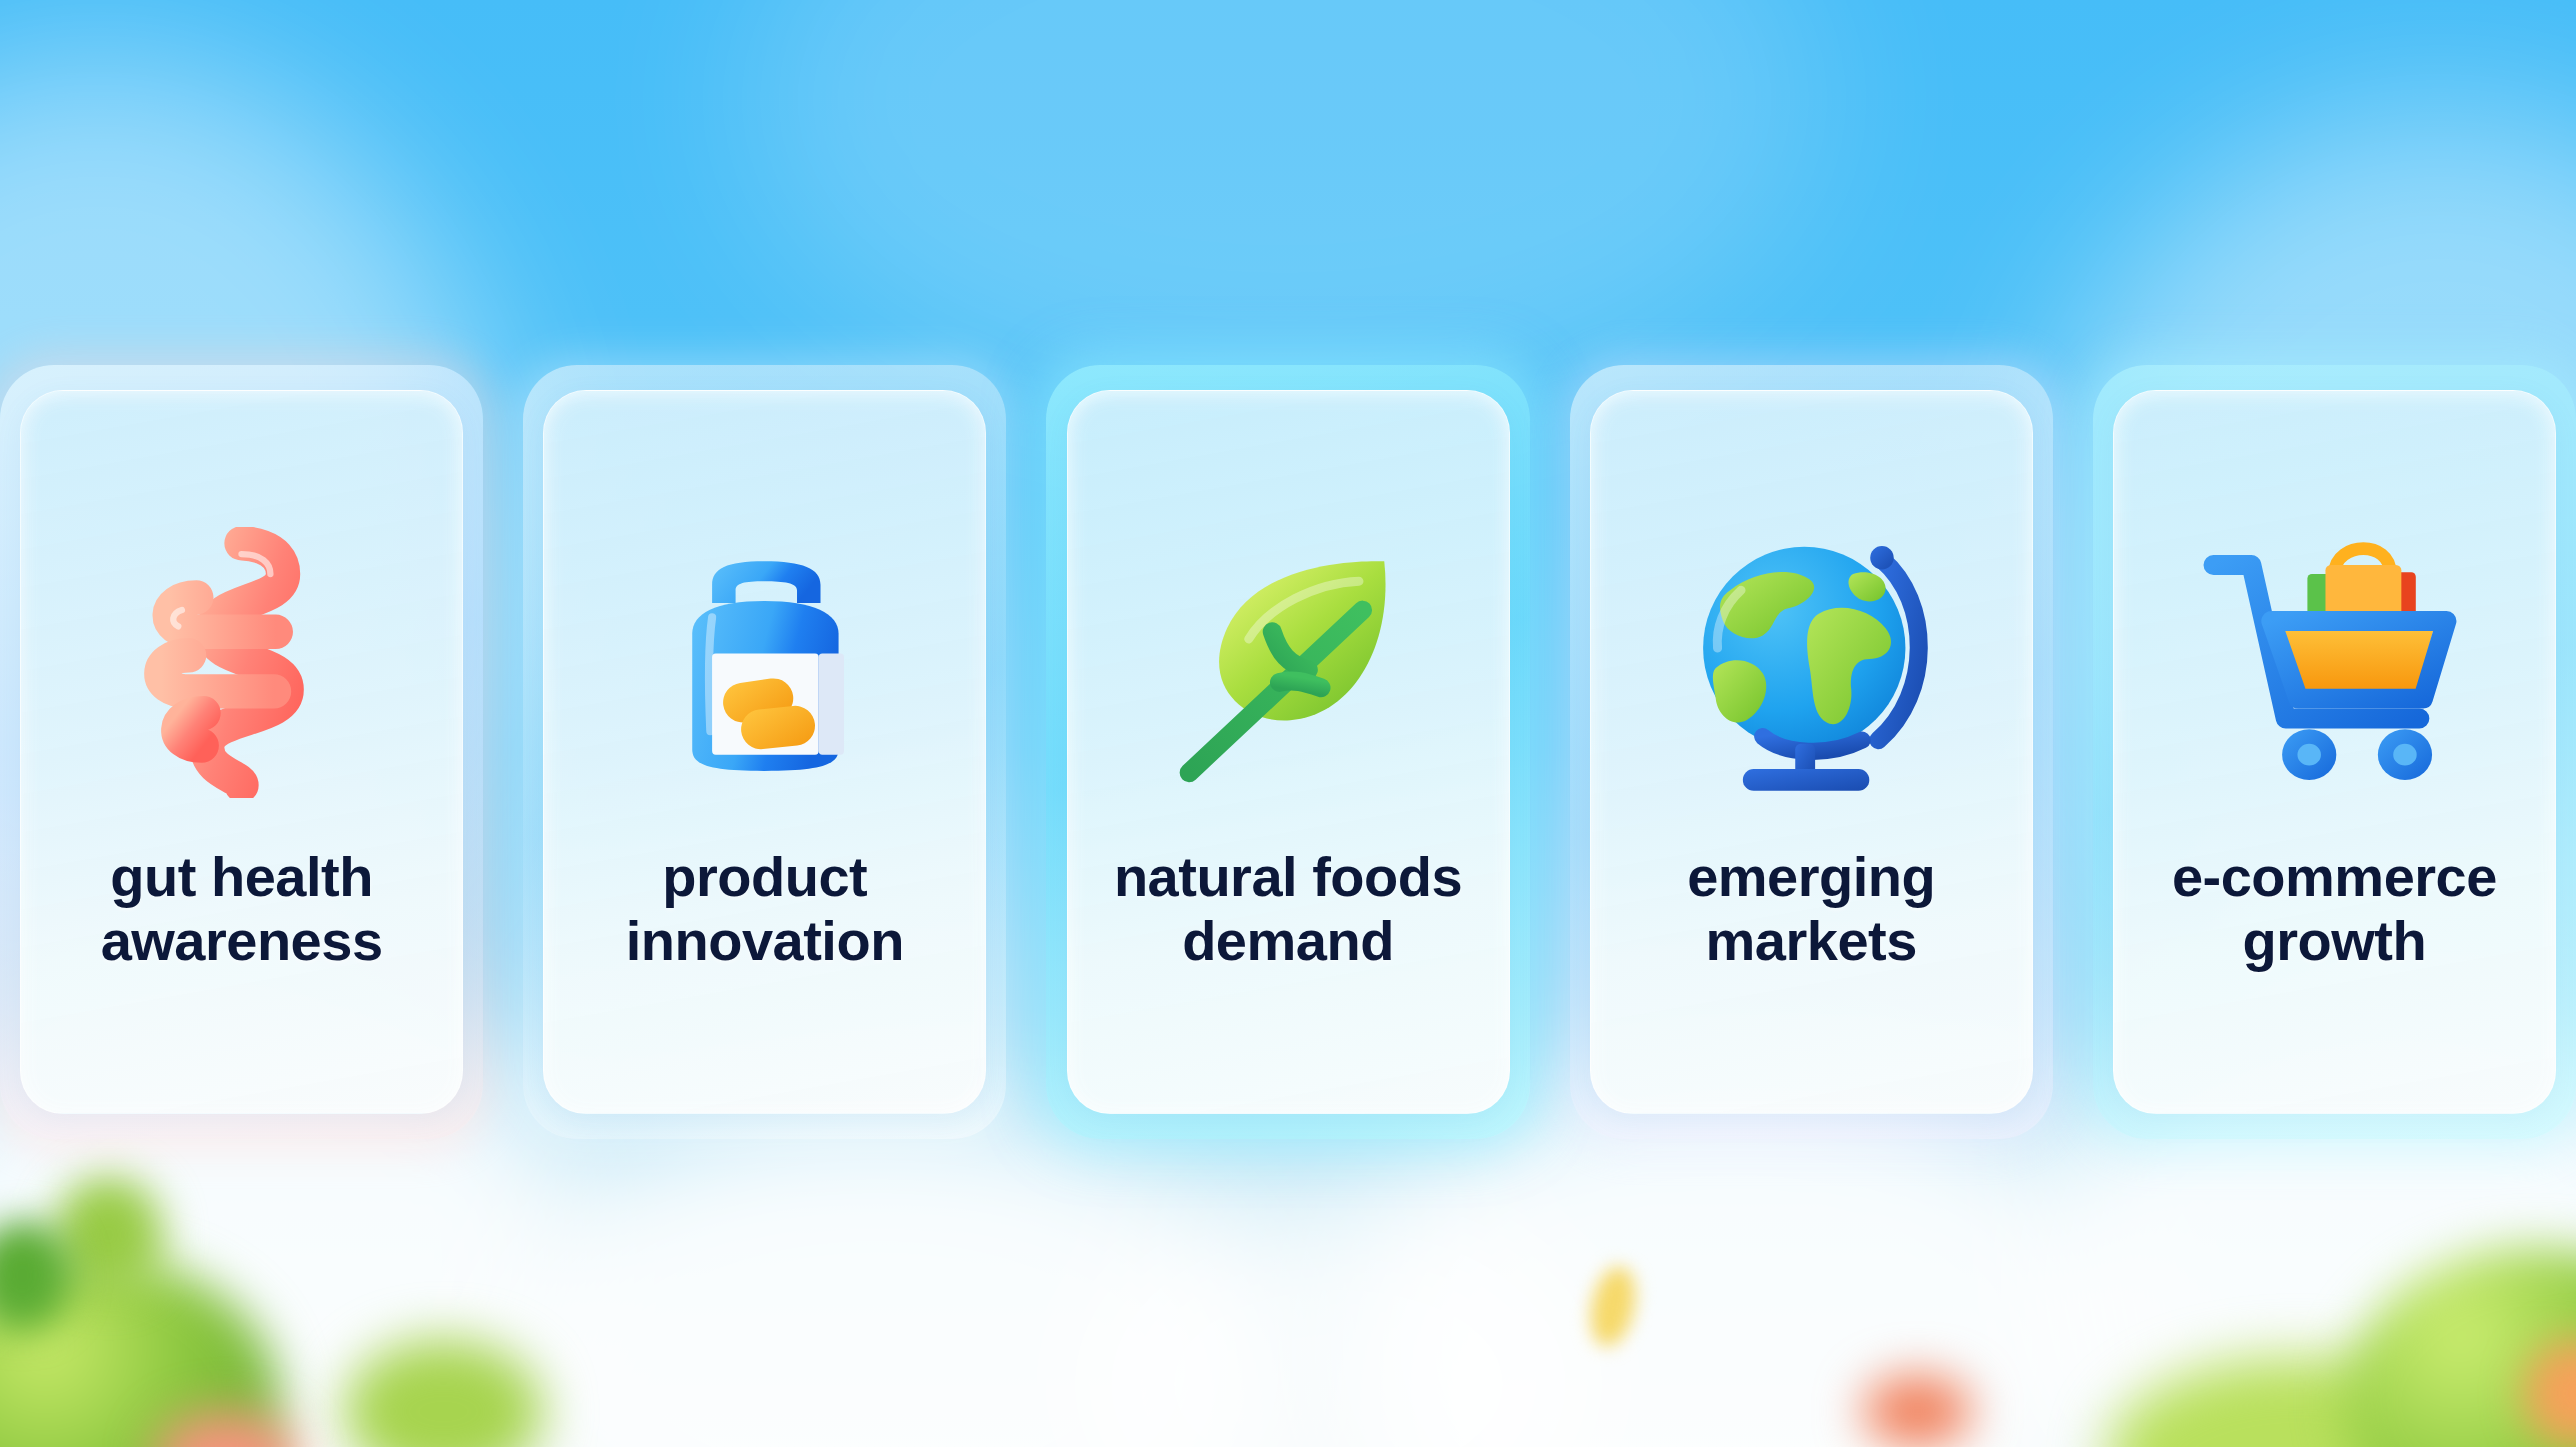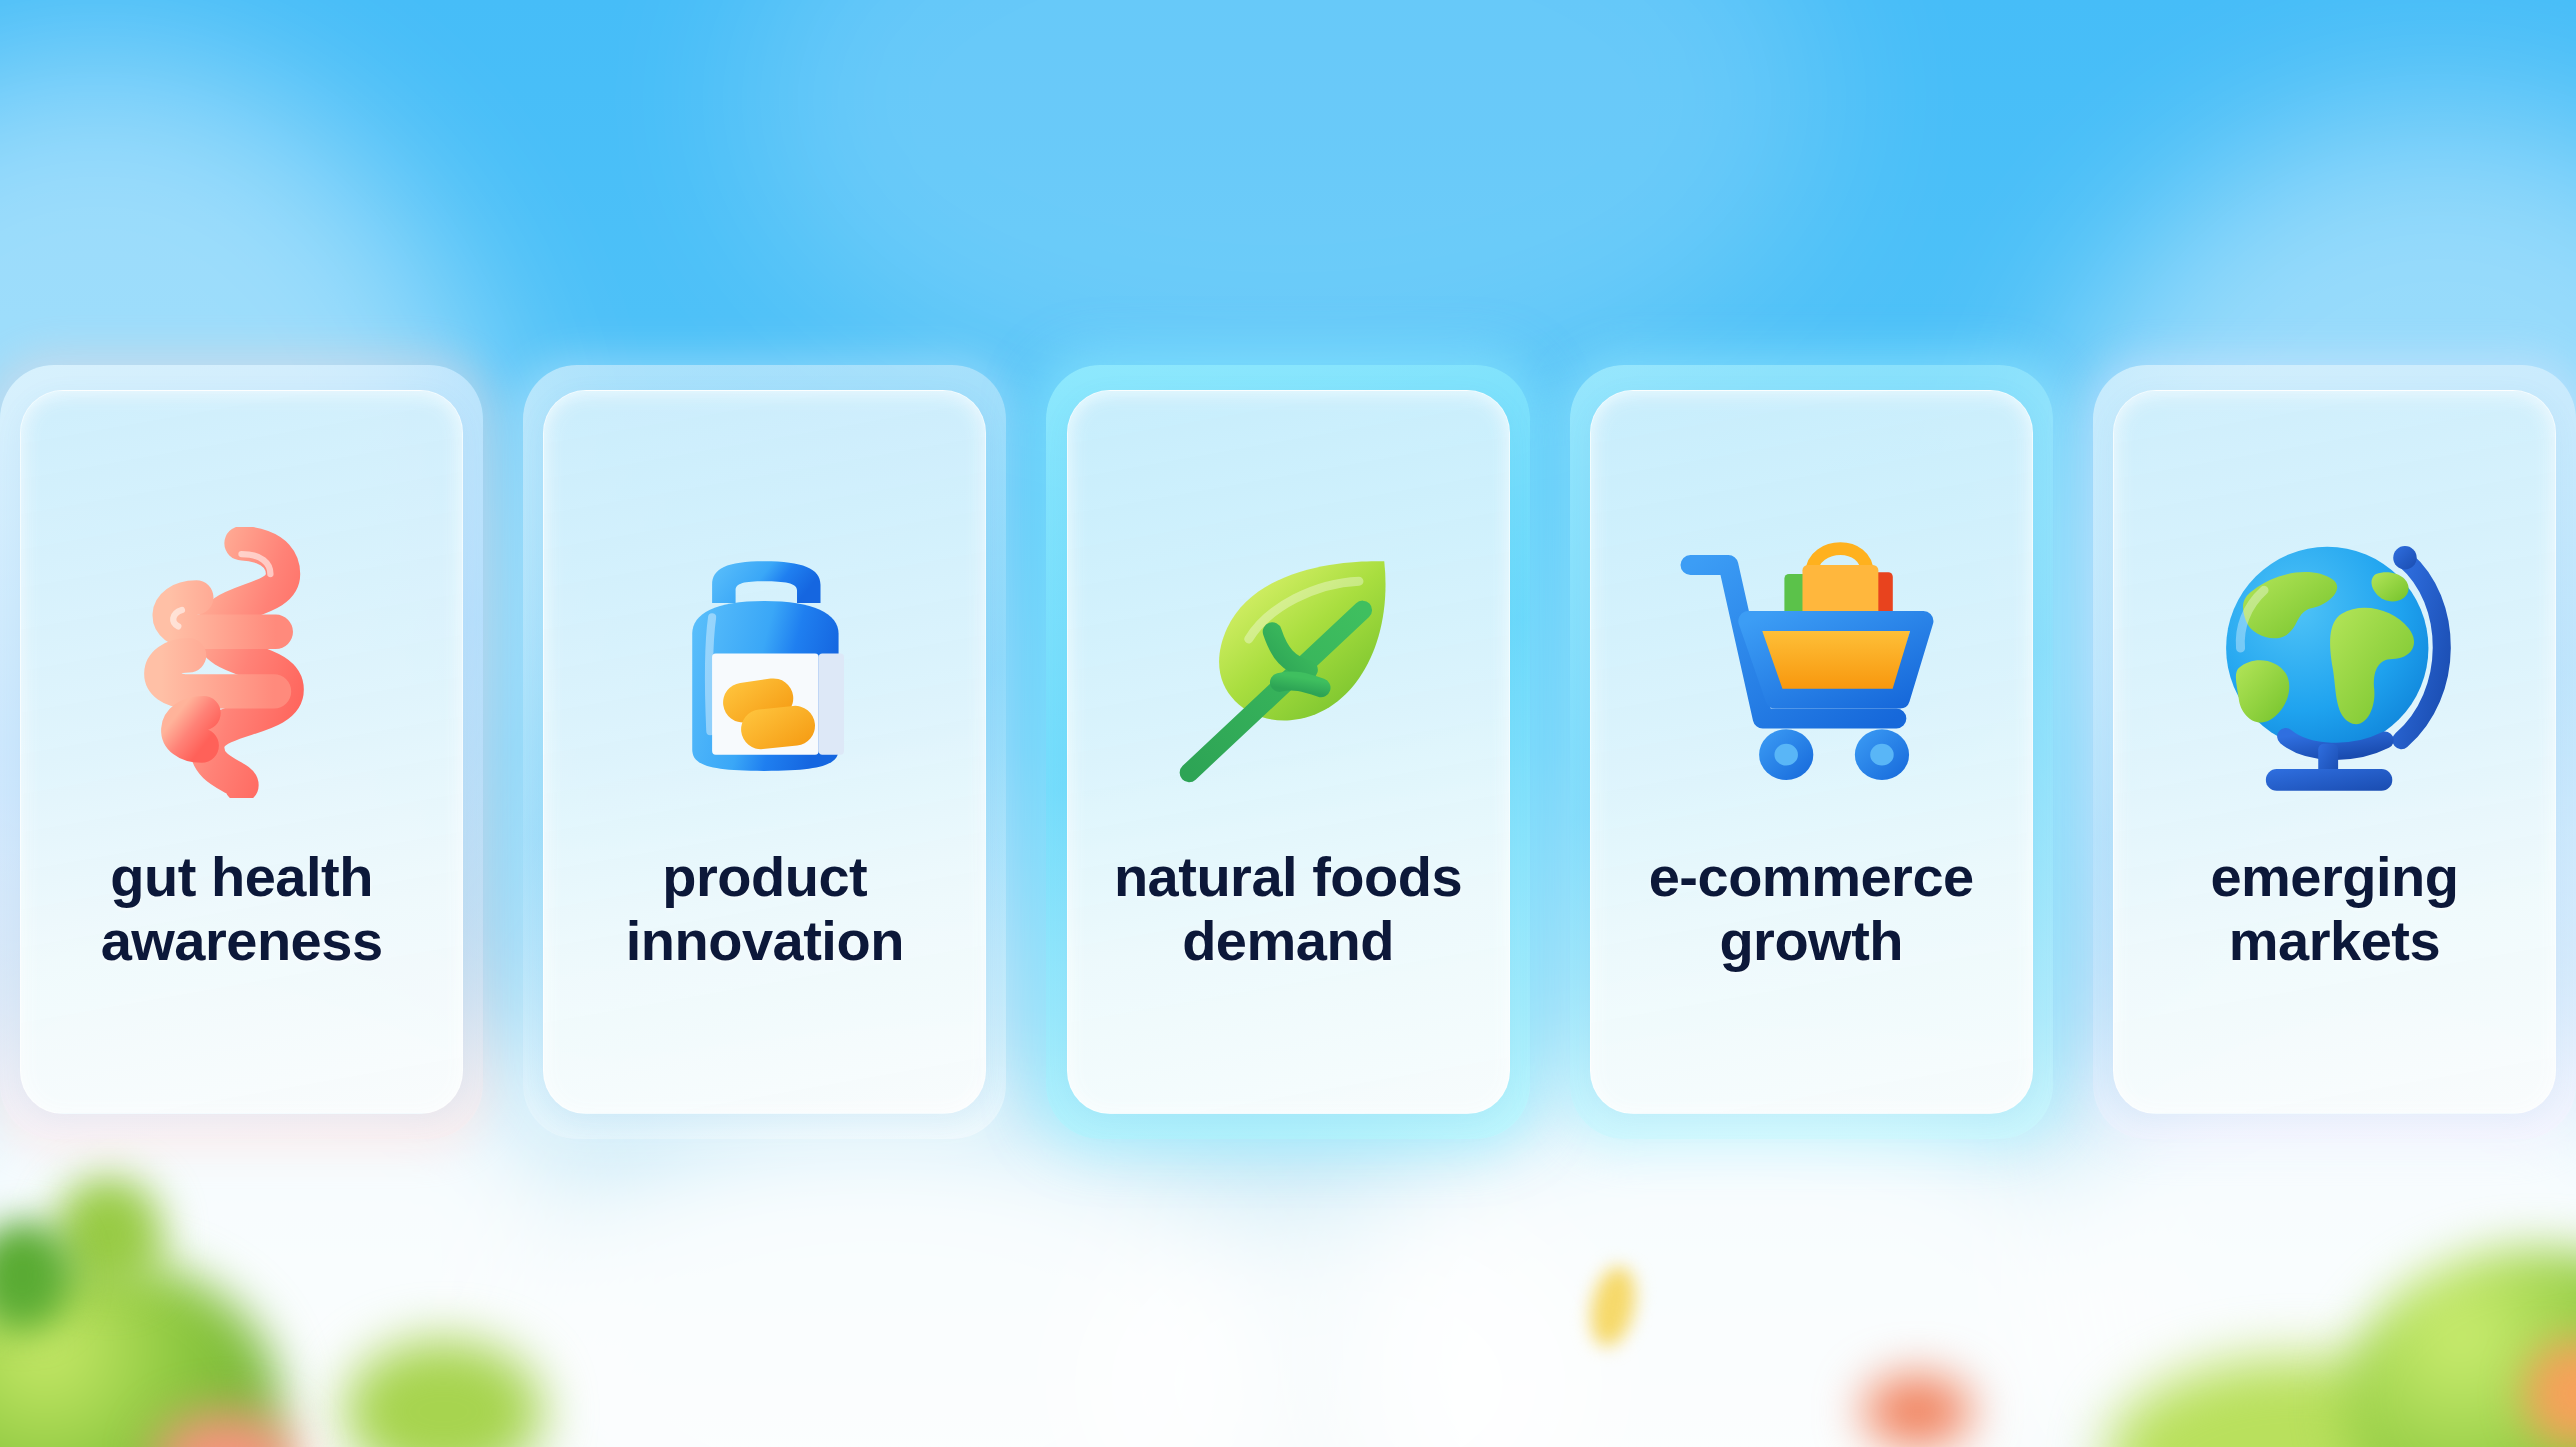--- a/index.html
+++ b/index.html
@@ -228,56 +228,20 @@
               <path d="M132 116 C140 140 150 152 172 158"></path>
               <path d="M186 178 C168 172 156 168 140 172"></path>
             </g>
             <path d="M228 60 C180 62 128 88 106 124" fill="none" stroke="rgba(255,255,255,.35)" stroke-width="10" stroke-linecap="round"></path>
           </svg>
         </div>
         <div class="card-label">natural foods demand</div>
       </div>
     </div>
 
-    <div class="card-frame tint-aqua">
-      <div class="card">
-        <div class="card-icon">
-          <svg viewBox="0 0 300 300" aria-hidden="true">
-            <defs>
-              <linearGradient id="cartG" x1="0" y1="0" x2="1" y2="1">
-                <stop offset="0%" stop-color="#3c9df5"></stop>
-                <stop offset="100%" stop-color="#1668da"></stop>
-              </linearGradient>
-              <linearGradient id="basketG" x1="0" y1="0" x2="0" y2="1">
-                <stop offset="0%" stop-color="#ffc63f"></stop>
-                <stop offset="100%" stop-color="#f79208"></stop>
-              </linearGradient>
-            </defs>
-
-            <rect x="120" y="52" width="42" height="48" rx="5" fill="#5bc24a"></rect>
-            <rect x="188" y="50" width="52" height="50" rx="5" fill="#e8431e"></rect>
-            <path d="M150 52 C150 32 168 24 182 24 C196 24 212 32 212 52" fill="none" stroke="#ffb11e" stroke-width="14" stroke-linecap="round"></path>
-            <rect x="140" y="42" width="84" height="58" rx="6" fill="#ffb73d"></rect>
-
-            <path d="M92 104 L262 104 L240 188 L112 188 Z" fill="url(#basketG)"></path>
-
-            <g fill="none" stroke="url(#cartG)" stroke-width="22" stroke-linecap="round" stroke-linejoin="round">
-              <path d="M16 42 L58 42 L96 212 L244 212"></path>
-              <path d="M80 104 L274 104 L248 190 L110 190 Z"></path>
-            </g>
-            <ellipse cx="122" cy="252" rx="30" ry="28" fill="url(#cartG)"></ellipse>
-            <ellipse cx="122" cy="252" rx="13" ry="12" fill="#59b6f7"></ellipse>
-            <ellipse cx="228" cy="252" rx="30" ry="28" fill="url(#cartG)"></ellipse>
-            <ellipse cx="228" cy="252" rx="13" ry="12" fill="#59b6f7"></ellipse>
-          </svg>
-        </div>
-        <div class="card-label">e-commerce growth</div>
-      </div>
-    </div>
-
     <div class="card-frame tint-lilac">
       <div class="card">
         <div class="card-icon">
           <svg viewBox="0 0 300 300" aria-hidden="true">
             <defs>
               <radialGradient id="oceanG" cx="0.35" cy="0.3" r="0.85">
                 <stop offset="0%" stop-color="#4fc3f7"></stop>
                 <stop offset="60%" stop-color="#1fa3ef"></stop>
                 <stop offset="100%" stop-color="#0d7fd6"></stop>
               </radialGradient>
@@ -305,15 +269,51 @@
 
             <path d="M96 232 C120 252 170 254 206 236" fill="none" stroke="url(#standG)" stroke-width="19" stroke-linecap="round"></path>
             <rect x="132" y="240" width="22" height="34" rx="6" fill="url(#standG)"></rect>
             <rect x="74" y="268" width="140" height="24" rx="12" fill="url(#standG)"></rect>
           </svg>
         </div>
         <div class="card-label">emerging markets</div>
       </div>
     </div>
 
+    <div class="card-frame tint-aqua">
+      <div class="card">
+        <div class="card-icon">
+          <svg viewBox="0 0 300 300" aria-hidden="true">
+            <defs>
+              <linearGradient id="cartG" x1="0" y1="0" x2="1" y2="1">
+                <stop offset="0%" stop-color="#3c9df5"></stop>
+                <stop offset="100%" stop-color="#1668da"></stop>
+              </linearGradient>
+              <linearGradient id="basketG" x1="0" y1="0" x2="0" y2="1">
+                <stop offset="0%" stop-color="#ffc63f"></stop>
+                <stop offset="100%" stop-color="#f79208"></stop>
+              </linearGradient>
+            </defs>
+
+            <rect x="120" y="52" width="42" height="48" rx="5" fill="#5bc24a"></rect>
+            <rect x="188" y="50" width="52" height="50" rx="5" fill="#e8431e"></rect>
+            <path d="M150 52 C150 32 168 24 182 24 C196 24 212 32 212 52" fill="none" stroke="#ffb11e" stroke-width="14" stroke-linecap="round"></path>
+            <rect x="140" y="42" width="84" height="58" rx="6" fill="#ffb73d"></rect>
+
+            <path d="M92 104 L262 104 L240 188 L112 188 Z" fill="url(#basketG)"></path>
+
+            <g fill="none" stroke="url(#cartG)" stroke-width="22" stroke-linecap="round" stroke-linejoin="round">
+              <path d="M16 42 L58 42 L96 212 L244 212"></path>
+              <path d="M80 104 L274 104 L248 190 L110 190 Z"></path>
+            </g>
+            <ellipse cx="122" cy="252" rx="30" ry="28" fill="url(#cartG)"></ellipse>
+            <ellipse cx="122" cy="252" rx="13" ry="12" fill="#59b6f7"></ellipse>
+            <ellipse cx="228" cy="252" rx="30" ry="28" fill="url(#cartG)"></ellipse>
+            <ellipse cx="228" cy="252" rx="13" ry="12" fill="#59b6f7"></ellipse>
+          </svg>
+        </div>
+        <div class="card-label">e-commerce growth</div>
+      </div>
+    </div>
+
   </div>
 </div>
 
 
 </body></html>

